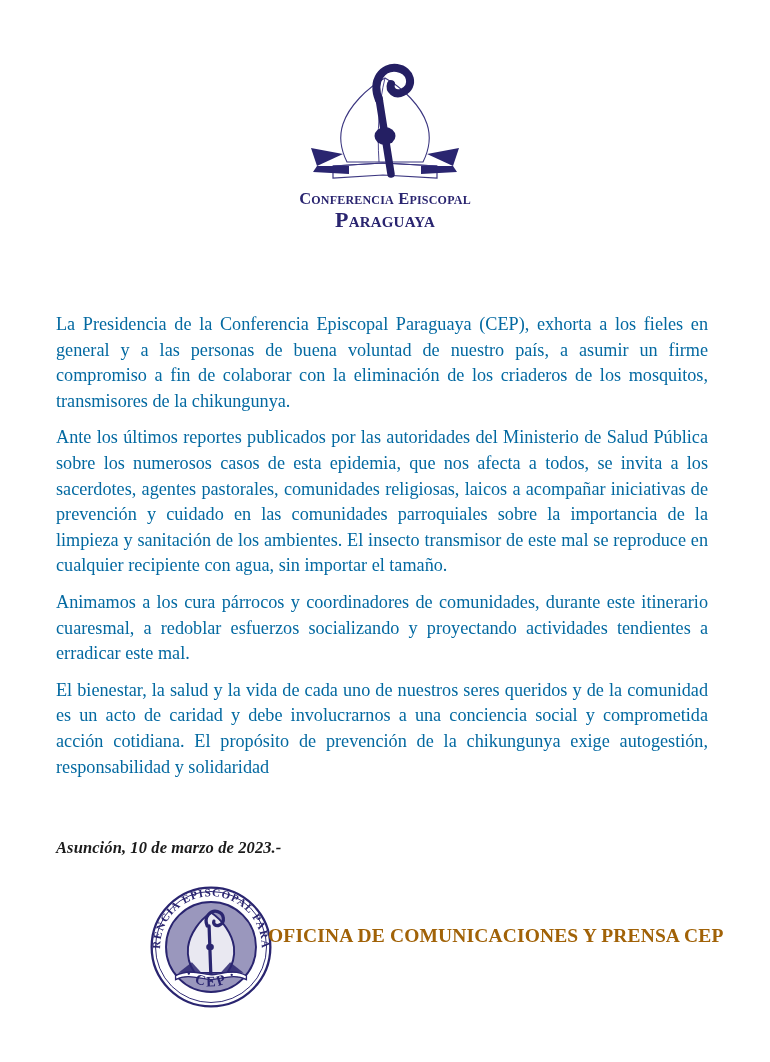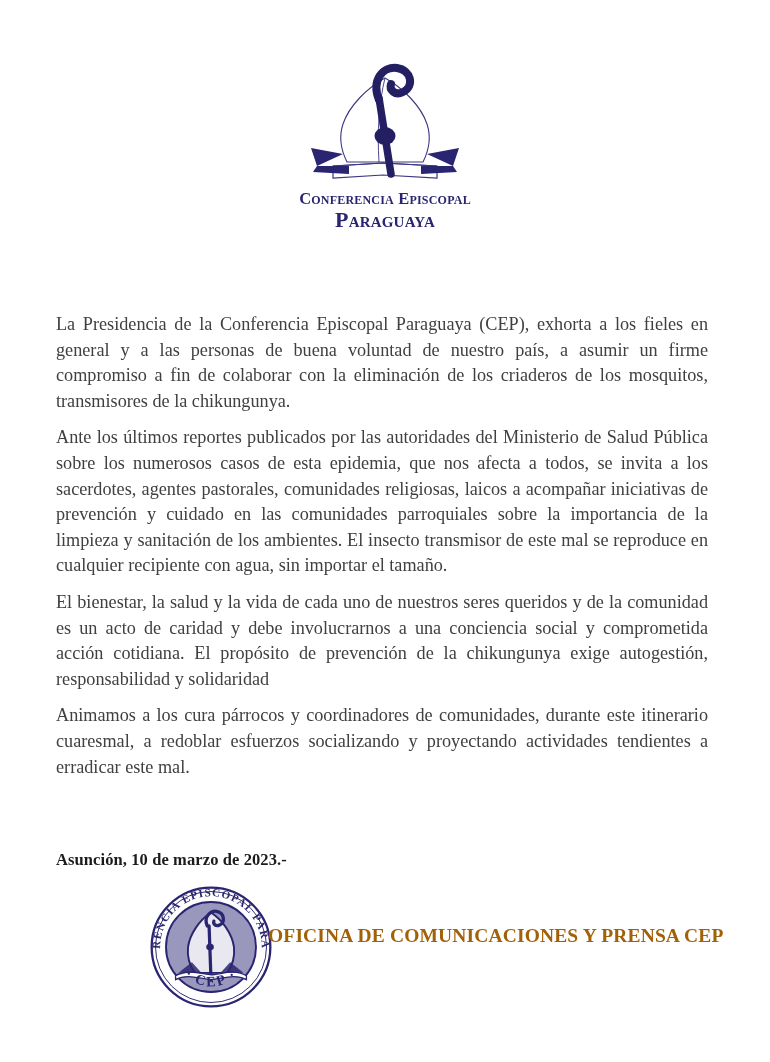--- a/index.html
+++ b/index.html
@@ -66,35 +66,35 @@
     top: 312px;
     left: 56px;
     width: 652px;
   }
   .para {
     margin: 0 0 11px 0;
     text-align: justify;
     text-justify: inter-word;
     font-size: 18.2px;
     line-height: 25.6px;
-    color: #404040;
+    color: #0369a1;
     hyphens: none;
   }
   .para:last-child { margin-bottom: 0; }
 
   
   .dateline {
     position: absolute;
     top: 838px;
     left: 56px;
     font-size: 16.5px;
     font-weight: bold;
+    font-style: italic;
     color: #1b1b1b;
     letter-spacing: 0.1px;
-    margin-top: 12px;
   }
 
   
   .footer-row {
     position: absolute;
     top: 872px;
     left: 56px;
     width: 660px;
     height: 150px;
     display: flex;
@@ -149,22 +149,22 @@
 
     <div class="logo-text">
       <span class="logo-line1">Conferencia Episcopal</span>
       <span class="logo-line2">Paraguaya</span>
     </div>
   </div>
 
   <div class="body-copy">
     <p class="para">La Presidencia de la Conferencia Episcopal Paraguaya (CEP), exhorta a los fieles en general y a las personas de buena voluntad de nuestro país, a asumir un firme compromiso a fin de colaborar con la eliminación de los criaderos de los mosquitos, transmisores de la chikungunya.</p>
     <p class="para">Ante los últimos reportes publicados por las autoridades del Ministerio de Salud Pública sobre los numerosos casos de esta epidemia, que nos afecta a todos, se invita a los sacerdotes, agentes pastorales, comunidades religiosas, laicos a acompañar iniciativas de prevención y cuidado en las comunidades parroquiales sobre la importancia de la limpieza y sanitación de los ambientes. El insecto transmisor de este mal se reproduce en cualquier recipiente con agua, sin importar el tamaño.</p>
+    <p class="para">Animamos a los cura párrocos y coordinadores de comunidades, durante este itinerario cuaresmal, a redoblar esfuerzos socializando y proyectando actividades tendientes a erradicar este mal.</p>
     <p class="para">El bienestar, la salud y la vida de cada uno de nuestros seres queridos y de la comunidad es un acto de caridad y debe involucrarnos a una conciencia social y comprometida acción cotidiana. El propósito de prevención de la chikungunya exige autogestión, responsabilidad y solidaridad</p>
-    <p class="para">Animamos a los cura párrocos y coordinadores de comunidades, durante este itinerario cuaresmal, a redoblar esfuerzos socializando y proyectando actividades tendientes a erradicar este mal.</p>
   </div>
 
   <div class="dateline">Asunción, 10 de marzo de 2023.-</div>
 
   <div class="footer-row">
 
     <svg class="seal" viewBox="0 0 140 140" aria-hidden="true">
       <defs>
         <path id="ringTop" d="M 70,70 m -53,0 a 53,53 0 1,1 106,0" fill="none"></path>
         <path id="ringBottom" d="M 70,70 m -41,0 a 41,41 0 1,0 82,0" fill="none"></path>

